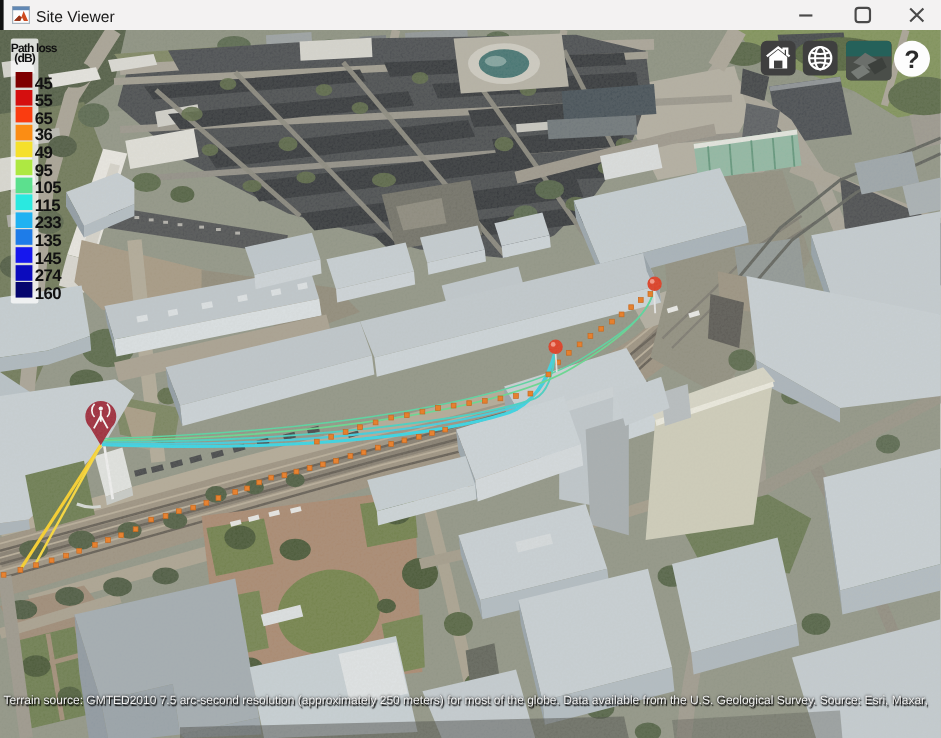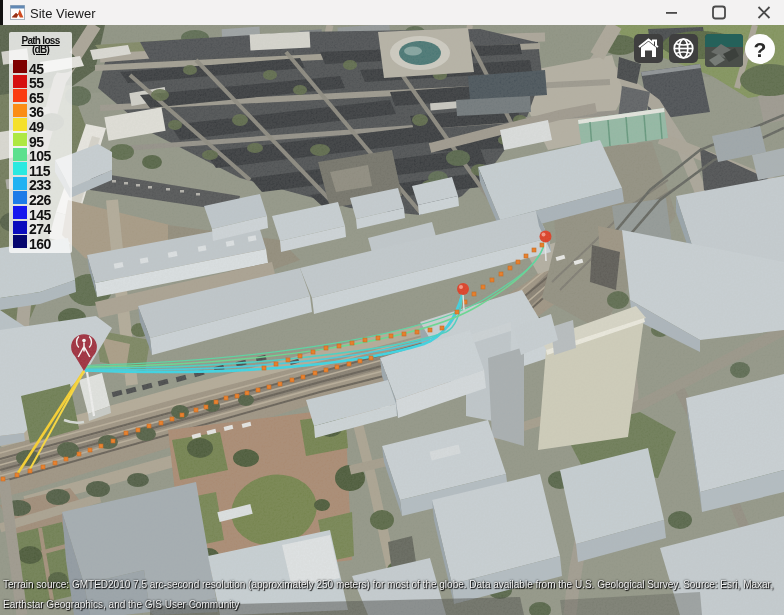--- a/index.html
+++ b/index.html
@@ -2,21 +2,21 @@
 <html><head>
 <meta charset="utf-8">
 <style>
 html,body{margin:0;padding:0;width:784px;height:615px;overflow:hidden;background:#fff;
 font-family:"Liberation Sans",sans-serif;}
 #win{position:relative;width:784px;height:615px;}
 #titlebar{position:absolute;left:0;top:0;width:784px;height:25px;background:#f3f2f2;border-left:3px solid #111;}
 #mlicon{position:absolute;left:7px;top:5px;width:15px;height:15px;}
 #title{position:absolute;left:27px;top:6px;font-size:13px;color:#1a1a1a;}
 #map{position:absolute;left:0;top:25px;width:784px;height:590px;}
-#legend{position:absolute;left:9px;top:32px;width:63px;height:221px;background:rgba(250,250,250,0.8);border-radius:2px;font-family:"Liberation Sans",sans-serif;text-decoration:underline;}
+#legend{position:absolute;left:9px;top:32px;width:23px;height:221px;background:rgba(250,250,250,0.8);border-radius:2px;font-family:"Liberation Sans",sans-serif;}
 #legend .t{font-size:10px;font-weight:bold;color:#111;text-align:center;margin-top:4px;line-height:9px;letter-spacing:-0.7px;white-space:nowrap;}
 .lrow{position:absolute;left:4px;width:36px;height:13px;}
 .lrow .sw{position:absolute;left:0;top:0;width:14px;height:13px;}
 .lrow .lv{position:absolute;left:16px;top:0.5px;font-size:14px;font-weight:bold;color:#111;letter-spacing:-0.5px;}
 .tbtn{position:absolute;width:29px;height:29px;background:#3f3f3f;border-radius:5px;}
 .attr{position:absolute;left:3px;color:#f2f2f2;font-size:10px;text-shadow:0 0 2px #000,1px 1px 1px #000;white-space:nowrap;}
 </style>
 </head>
 <body>
 <div id="win">
@@ -735,21 +735,21 @@
   <div class="lrow" style="top:130.2px">
         <span class="sw" style="background:#2ae9e0"></span>
         <span class="lv">115</span>
       </div>
   <div class="lrow" style="top:144.8px">
         <span class="sw" style="background:#20b2f2"></span>
         <span class="lv">233</span>
       </div>
   <div class="lrow" style="top:159.4px">
         <span class="sw" style="background:#1e7ce8"></span>
-        <span class="lv">226</span>
+        <span class="lv">135</span>
       </div>
   <div class="lrow" style="top:174px">
         <span class="sw" style="background:#1617ee"></span>
         <span class="lv">145</span>
       </div>
   <div class="lrow" style="top:188.6px">
         <span class="sw" style="background:#0b0bbd"></span>
         <span class="lv">274</span>
       </div>
   <div class="lrow" style="top:203.2px">
@@ -789,14 +789,13 @@
 </div>
 
 <div style="position:absolute;left:745px;top:34px;width:30px;height:30px;background:#fdfdfd;border-radius:50%;">
   <svg width="30" height="30" viewBox="0 0 30 30">
         <text x="15" y="22.5" text-anchor="middle" font-family="Liberation Sans, sans-serif" font-size="21" font-weight="bold" fill="#2a2a2a">?</text>
       </svg>
 </div>
 
 <div class="attr" style="top:579px">Terrain source: GMTED2010 7.5 arc-second resolution (approximately 250 meters) for most of the globe. Data available from the U.S. Geological Survey. Source: Esri, Maxar,</div>
 
-<div class="attr" style="top:599px">Earthstar Geographics, and the GIS User Community</div>
 </div>
 
 </body></html>

